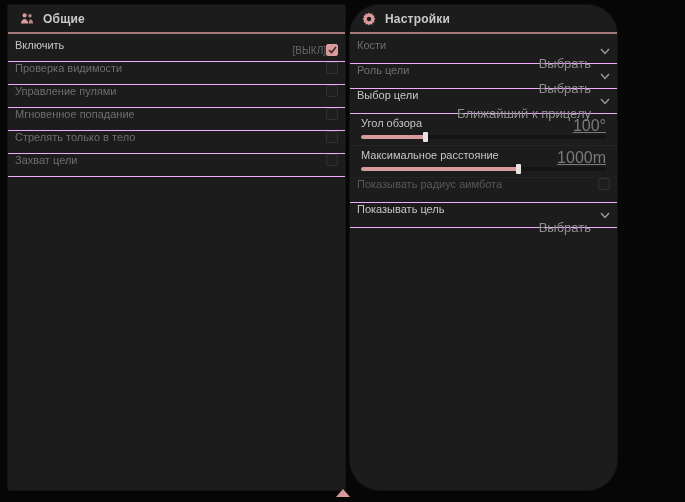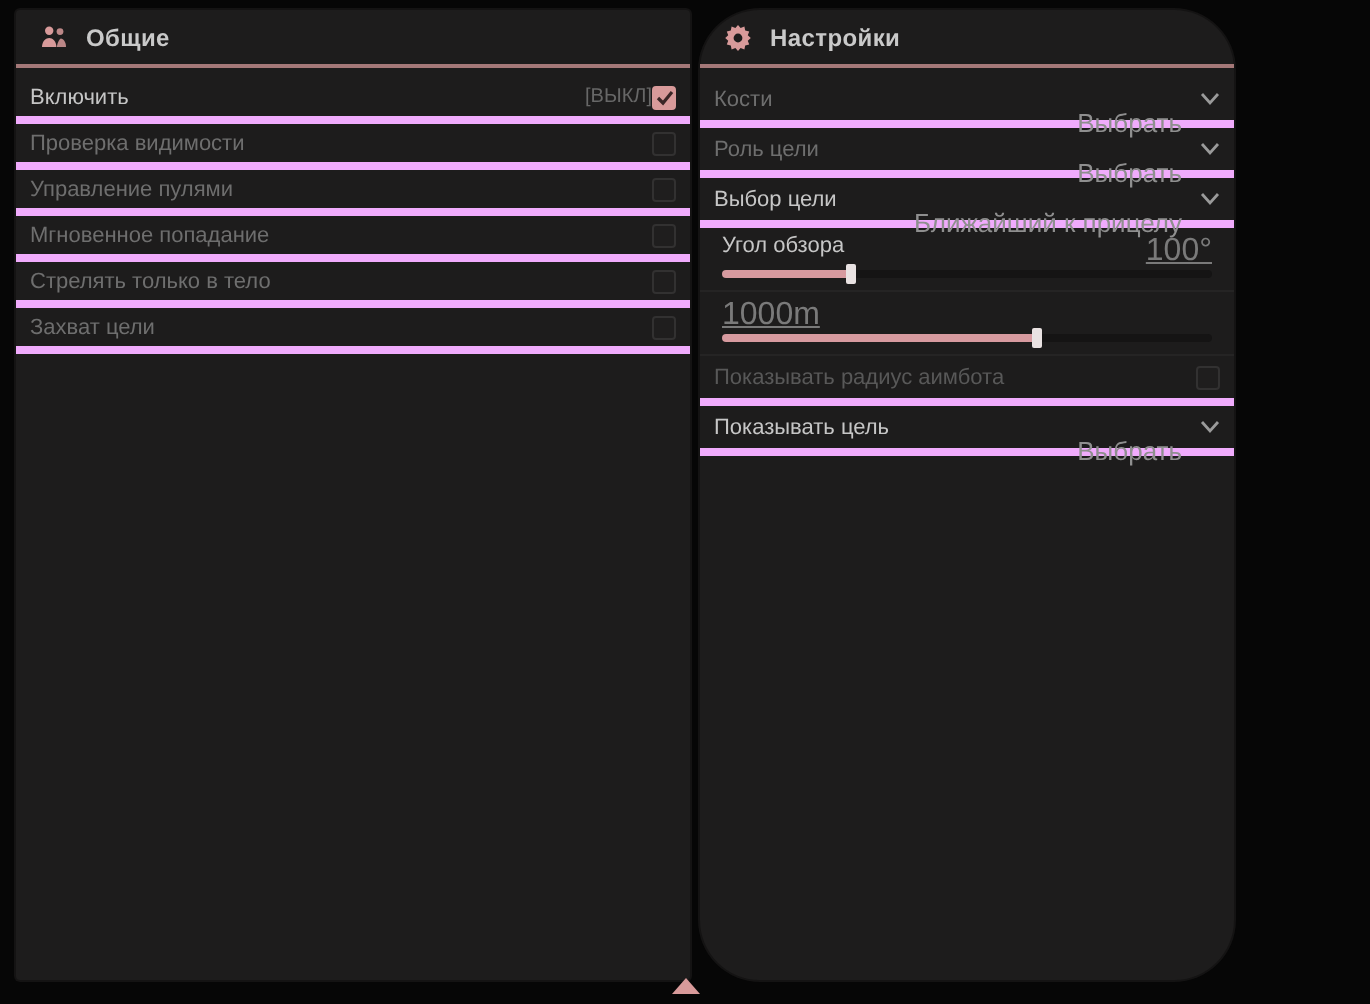--- a/index.html
+++ b/index.html
@@ -23,24 +23,24 @@
     display:flex;align-items:center;
     padding:0 12px;
     border-bottom:2px solid #a47878;
   }
   .panel-header .hicon{width:14px;height:14px;margin-right:9px;display:flex;align-items:center;justify-content:center;}
   .panel-title{
     font-size:12px;font-weight:bold;color:#c9c9c9;letter-spacing:.2px;
   }
   .rows{padding:5px 0 0 0;}
   .row{
-    display:flex;align-items:center;justify-content:space-between;
+    display:flex;justify-content:space-between;
     height:23px;
     padding:0 7px;
-    border-bottom:4px solid #f0abfc;
+    border-bottom:1px solid #f0abfc;
     box-sizing:border-box;
   }
   .row-label{font-size:11px;color:#6e6e6e;}
   .row-label.bright{color:#c6c6c6;}
   .row-label.disabled{color:#585858;}
   .row-right{display:flex;align-items:center;}
   .bind-tag{font-size:10px;color:#676767;}
   .checkbox{
     width:12px;height:12px;border-radius:2px;
     border:1px solid #3b3a3a;background:#1f1e1e;
@@ -186,20 +186,21 @@
         <span class="row-label bright">Угол обзора</span>
         <span class="slider-value">100°</span>
       </div>
       <div class="slider-track">
         <div class="slider-fill" style="width: 26%;"></div>
         <div class="slider-handle" style="left: 26%;"></div>
       </div>
     </div>
     <div class="slider-block">
       <div class="slider-labels">
+        <span class="row-label bright">Максимальное расстояние</span>
         <span class="slider-value">1000m</span>
       </div>
       <div class="slider-track">
         <div class="slider-fill" style="width: 64%;"></div>
         <div class="slider-handle" style="left: 64%;"></div>
       </div>
     </div>
     <div class="row" style="height:25px">
       <span class="row-label disabled">Показывать радиус аимбота</span>
       <span class="checkbox dim"></span>

